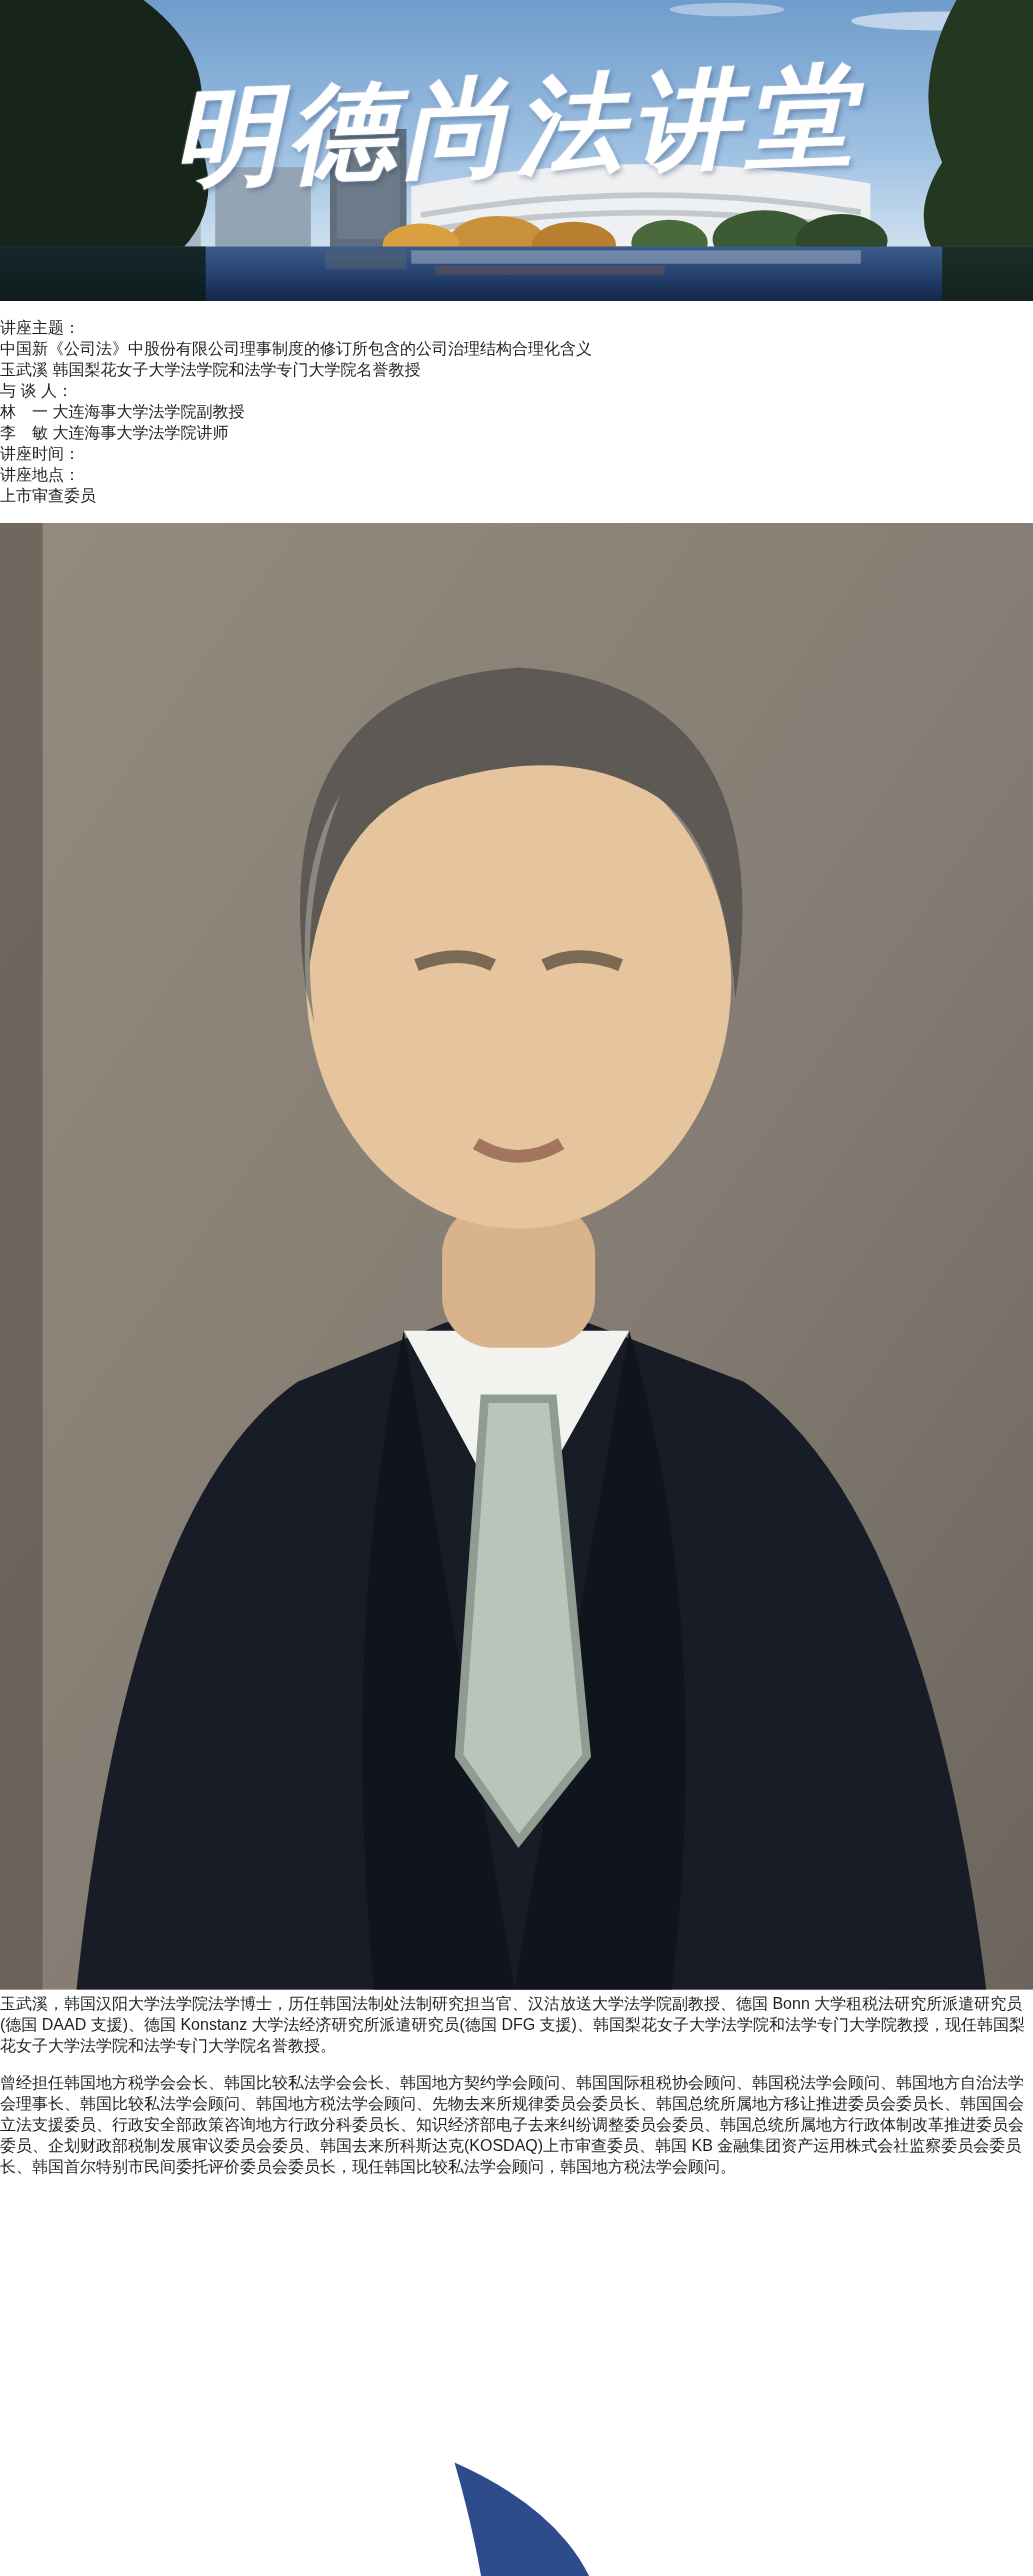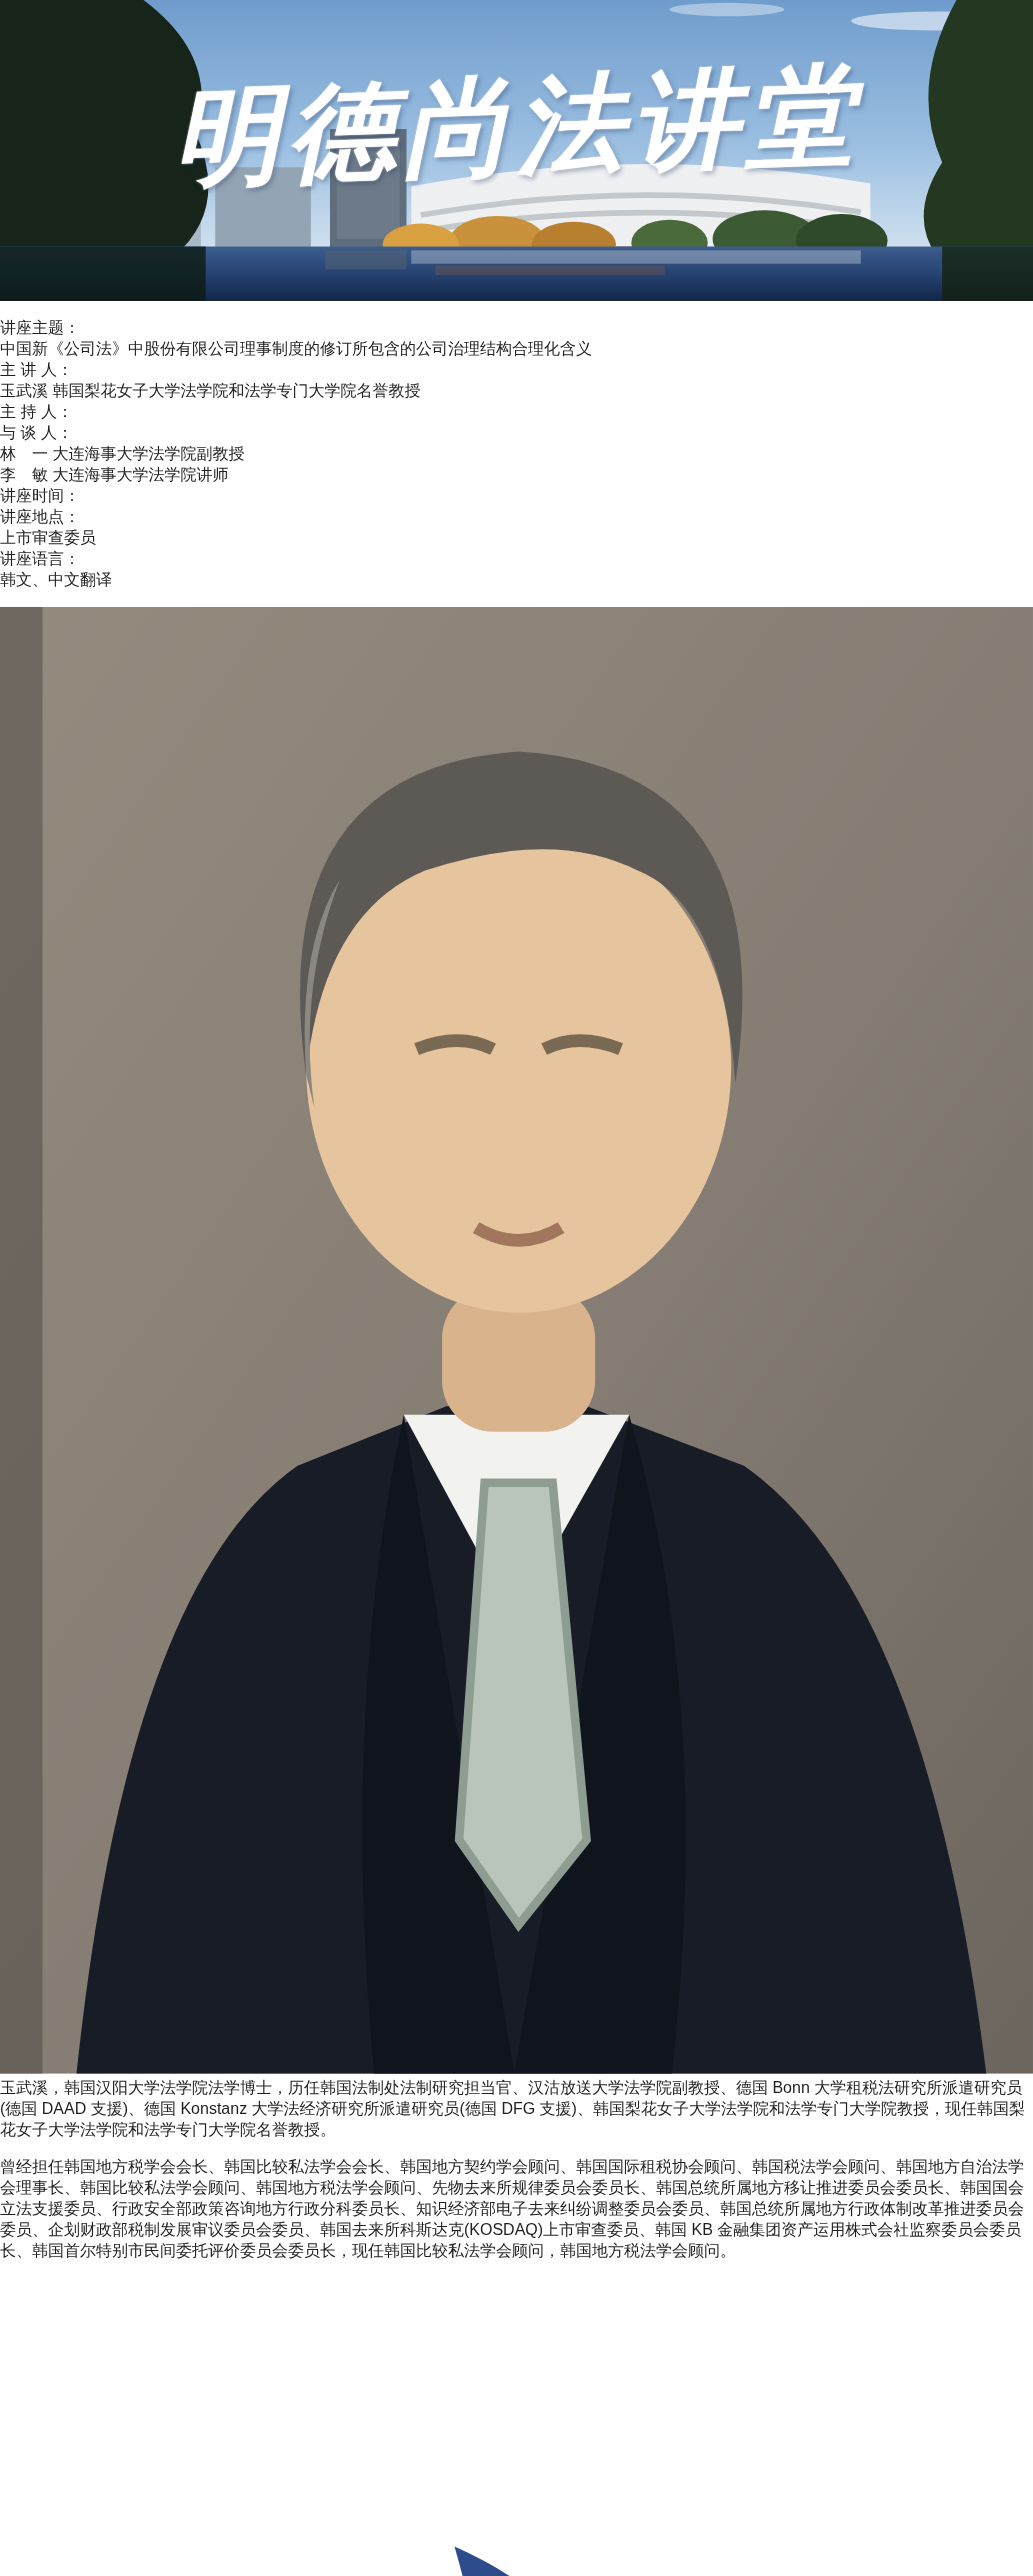--- a/index.html
+++ b/index.html
@@ -97,29 +97,27 @@
 
   <div class="content">
 
 
     <div class="row">
       <div class="label">讲座主题：</div>
       <div class="value">中国新《公司法》中股份有限公司理事制度的修订所包含的公司治理结构合理化含义</div>
     </div>
 
     <div class="row">
-      <div class="label">主 讲 人：</div>
       <div class="value with-name">
         <span class="vname">玉武溪</span>
         <span class="desc">韩国梨花女子大学法学院和法学专门大学院名誉教授</span>
       </div>
     </div>
 
     <div class="row">
-      <div class="label">主 持 人：</div>
     </div>
 
     <div class="row">
       <div class="label">与 谈 人：</div>
       <div class="value with-name">
         <span class="vname">林　一</span>
         <span class="desc">大连海事大学法学院副教授</span>
       </div>
     </div>
 
@@ -133,24 +131,20 @@
 
     <div class="row">
       <div class="label">讲座时间：</div>
     </div>
 
     <div class="row">
       <div class="label">讲座地点：</div>
       <div class="value">上市审查委员</div>
     </div>
 
-    <div class="row">
-      <div class="label">讲座语言：</div>
-      <div class="value">韩文、中文翻译</div>
-    </div>
 
 
     <p class="para"><span class="portrait"><svg viewBox="0 0 243 345" preserveAspectRatio="none">
         <defs>
           <linearGradient id="pbg" x1="0" y1="0" x2="1" y2="1">
             <stop offset="0" stop-color="#948b7f"></stop>
                 <stop offset="0.55" stop-color="#857d73"></stop>
                 <stop offset="1" stop-color="#6b655d"></stop>
           </linearGradient>
         </defs>

